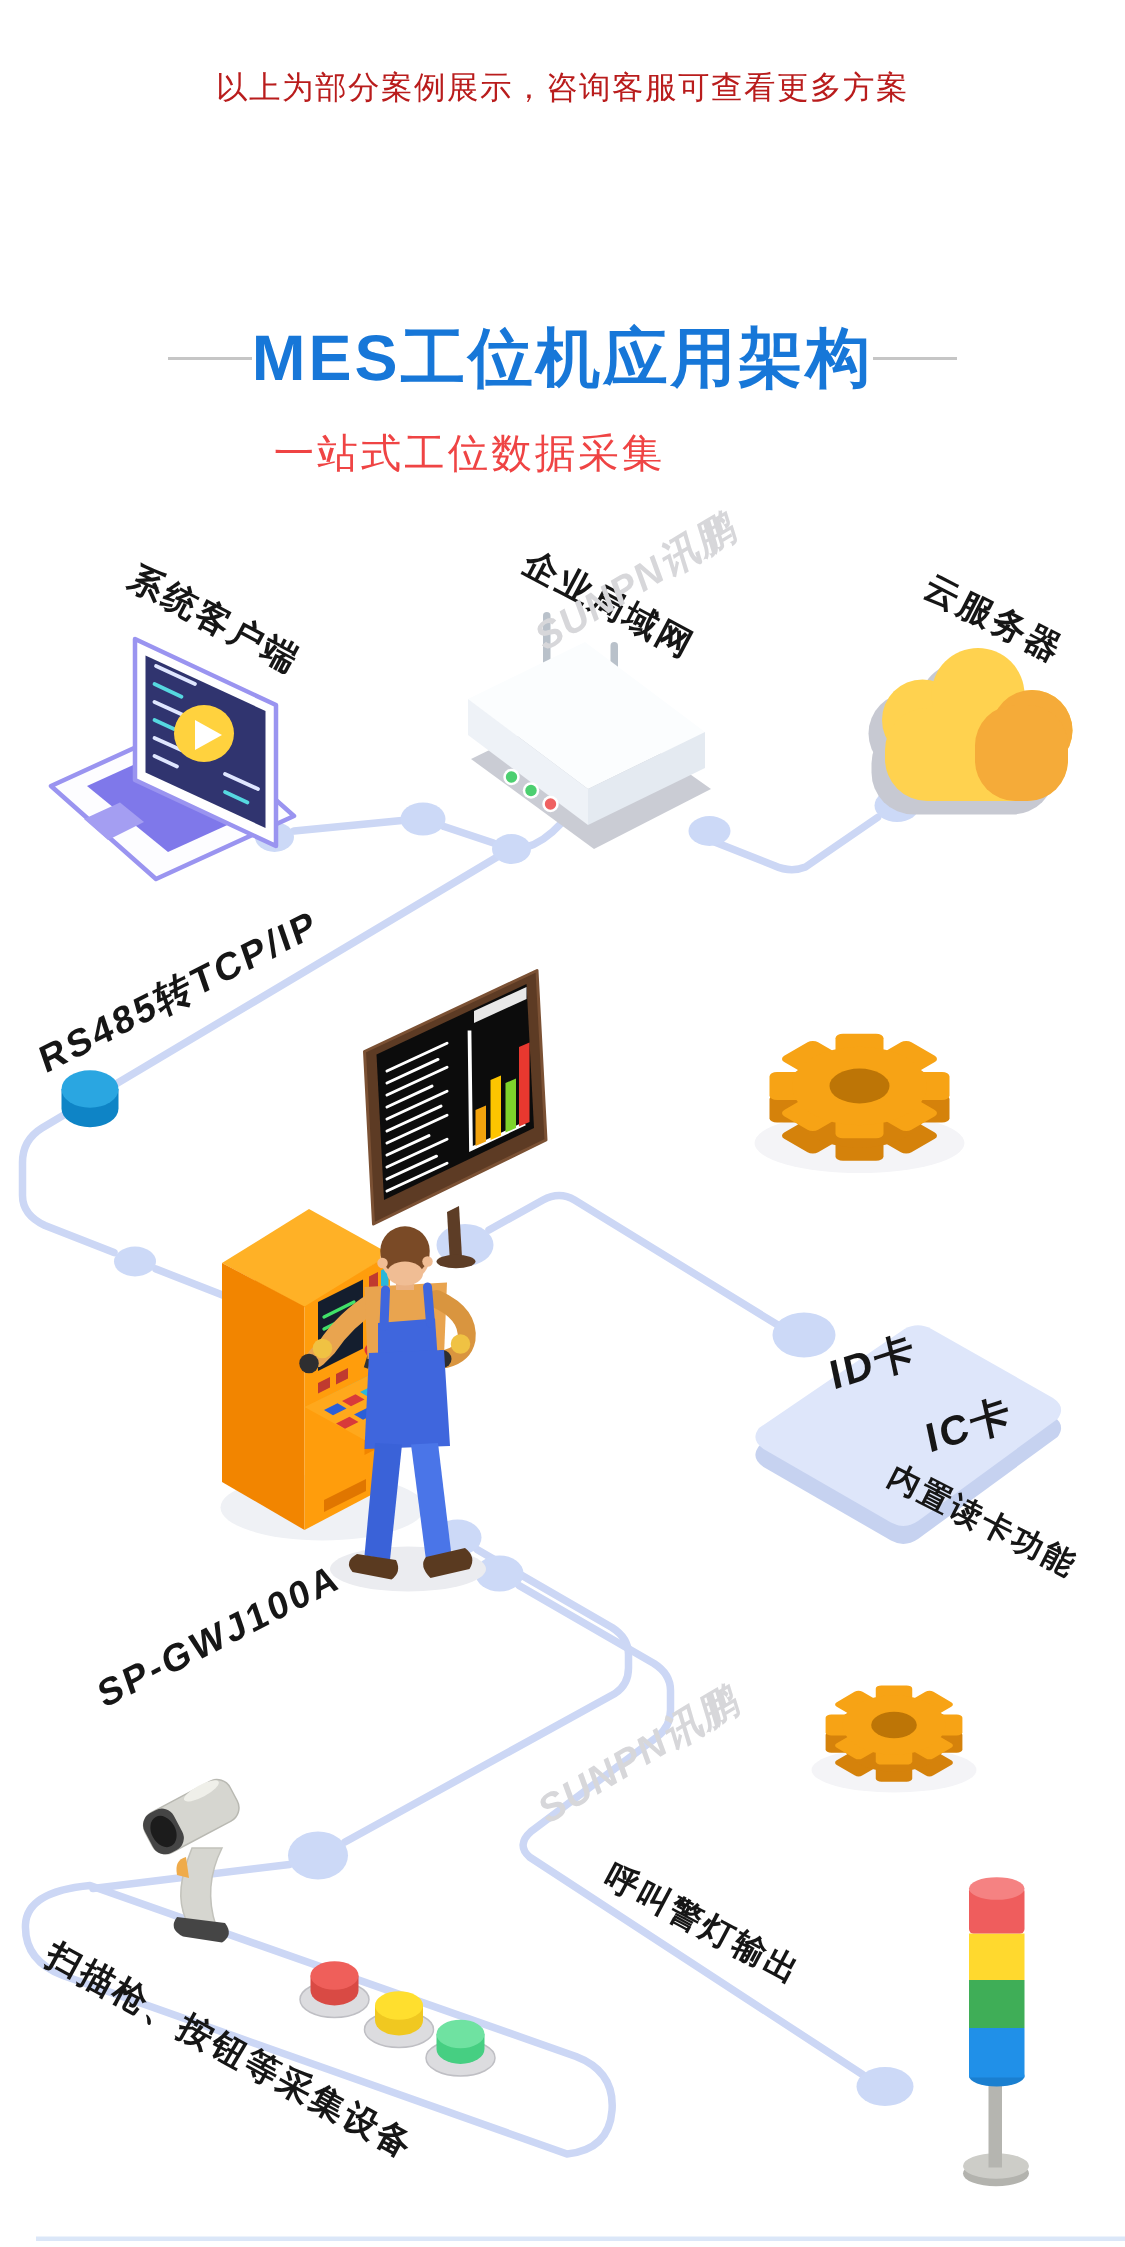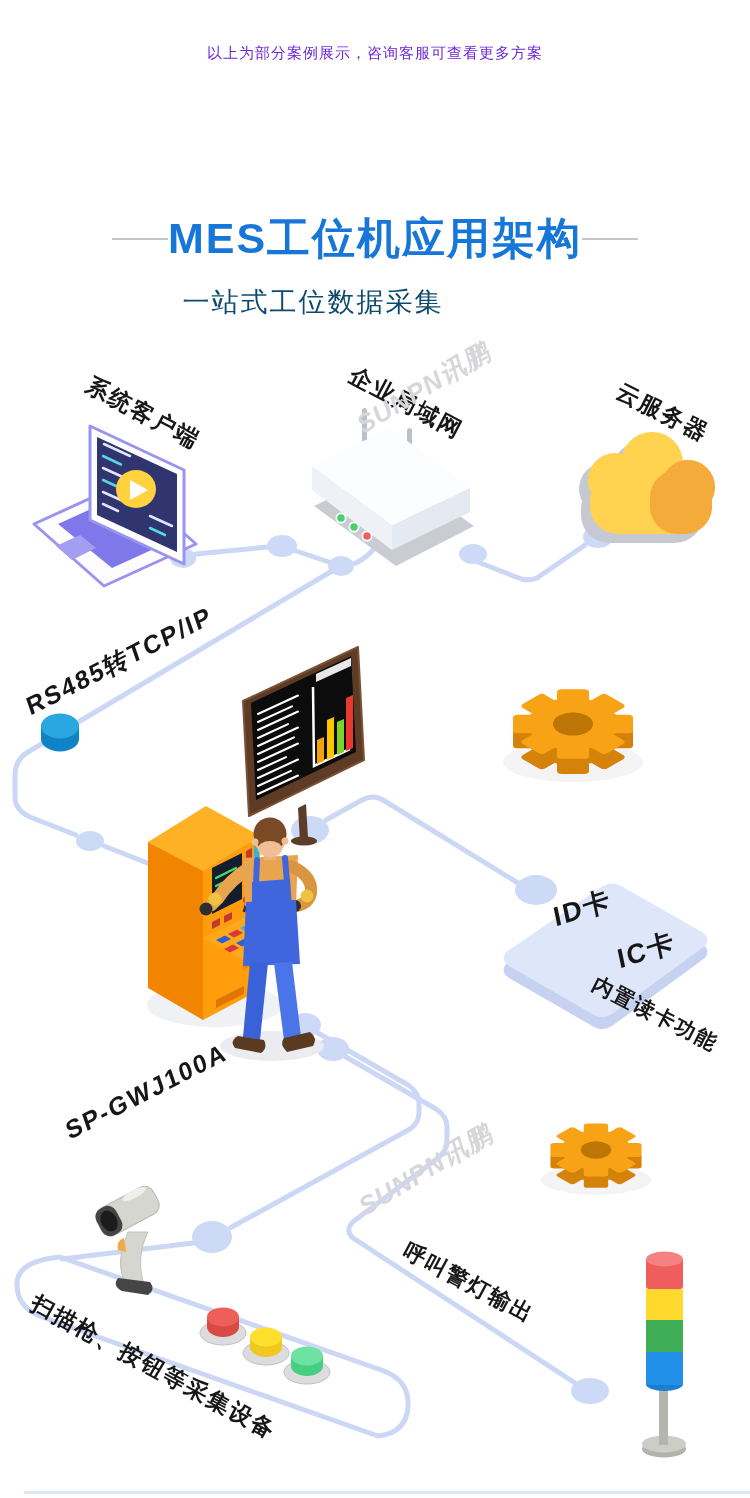--- a/index.html
+++ b/index.html
@@ -1,24 +1,24 @@
 <!DOCTYPE html>
 <html><head>
 <meta charset="utf-8">
 <style>
   html,body{margin:0;padding:0;background:#fff;}
   #stage{position:relative;width:750px;height:1498px;background:#ffffff;overflow:hidden;
          font-family:"Liberation Sans","DejaVu Sans",sans-serif;}
   #art{position:absolute;left:0;top:0;}
   .txt{position:absolute;white-space:nowrap;color:#1a1a1a;transform-origin:0 0;}
-  .note{left:0;top:44px;width:750px;text-align:center;font-size:15px;font-weight:500;color:#6d28d9;letter-spacing:1px;transform:none;}
+  .note{left:0;top:44px;width:750px;text-align:center;font-size:21px;font-weight:500;color:#b91c1c;letter-spacing:1px;transform:none;}
   .title-row{left:0;top:210px;width:750px;display:flex;align-items:center;justify-content:center;}
   .title-line{width:56px;height:2px;background:#c6c6c6;}
   .title{font-size:43px;font-weight:700;color:#1777d8;letter-spacing:2px;}
-  .subtitle{left:0;top:284px;width:626px;text-align:center;font-size:27px;font-weight:500;color:#0c4a6e;letter-spacing:2px;transform:none;}
+  .subtitle{left:0;top:284px;width:626px;text-align:center;font-size:27px;font-weight:500;color:#ef4444;letter-spacing:2px;transform:none;}
   .iso{font-size:23px;font-weight:600;letter-spacing:2px;color:#161616;}
   .lbl-client{left:95px;top:370px;transform:rotate(28deg);}
   .lbl-lan{left:358px;top:360px;transform:rotate(28deg);}
   .lbl-cloud{left:625px;top:376px;transform:rotate(27deg);}
   .lbl-rs485{left:22px;top:692px;font-size:25px;font-weight:600;transform:rotate(-27deg) skewX(-8deg);}
   .lbl-model{left:62px;top:1118px;font-size:25px;font-weight:600;transform:rotate(-27deg) skewX(-8deg);}
   .lbl-id{left:550px;top:900px;font-size:27px;font-weight:700;transform:rotate(-18deg) skewX(-6deg);}
   .lbl-ic{left:614px;top:942px;font-size:27px;font-weight:700;transform:rotate(-18deg) skewX(-6deg);}
   .lbl-cardfeat{left:600px;top:970px;font-size:21px;transform:rotate(27deg);}
   .lbl-alarm{left:412px;top:1236px;font-size:22px;transform:rotate(28deg);}

